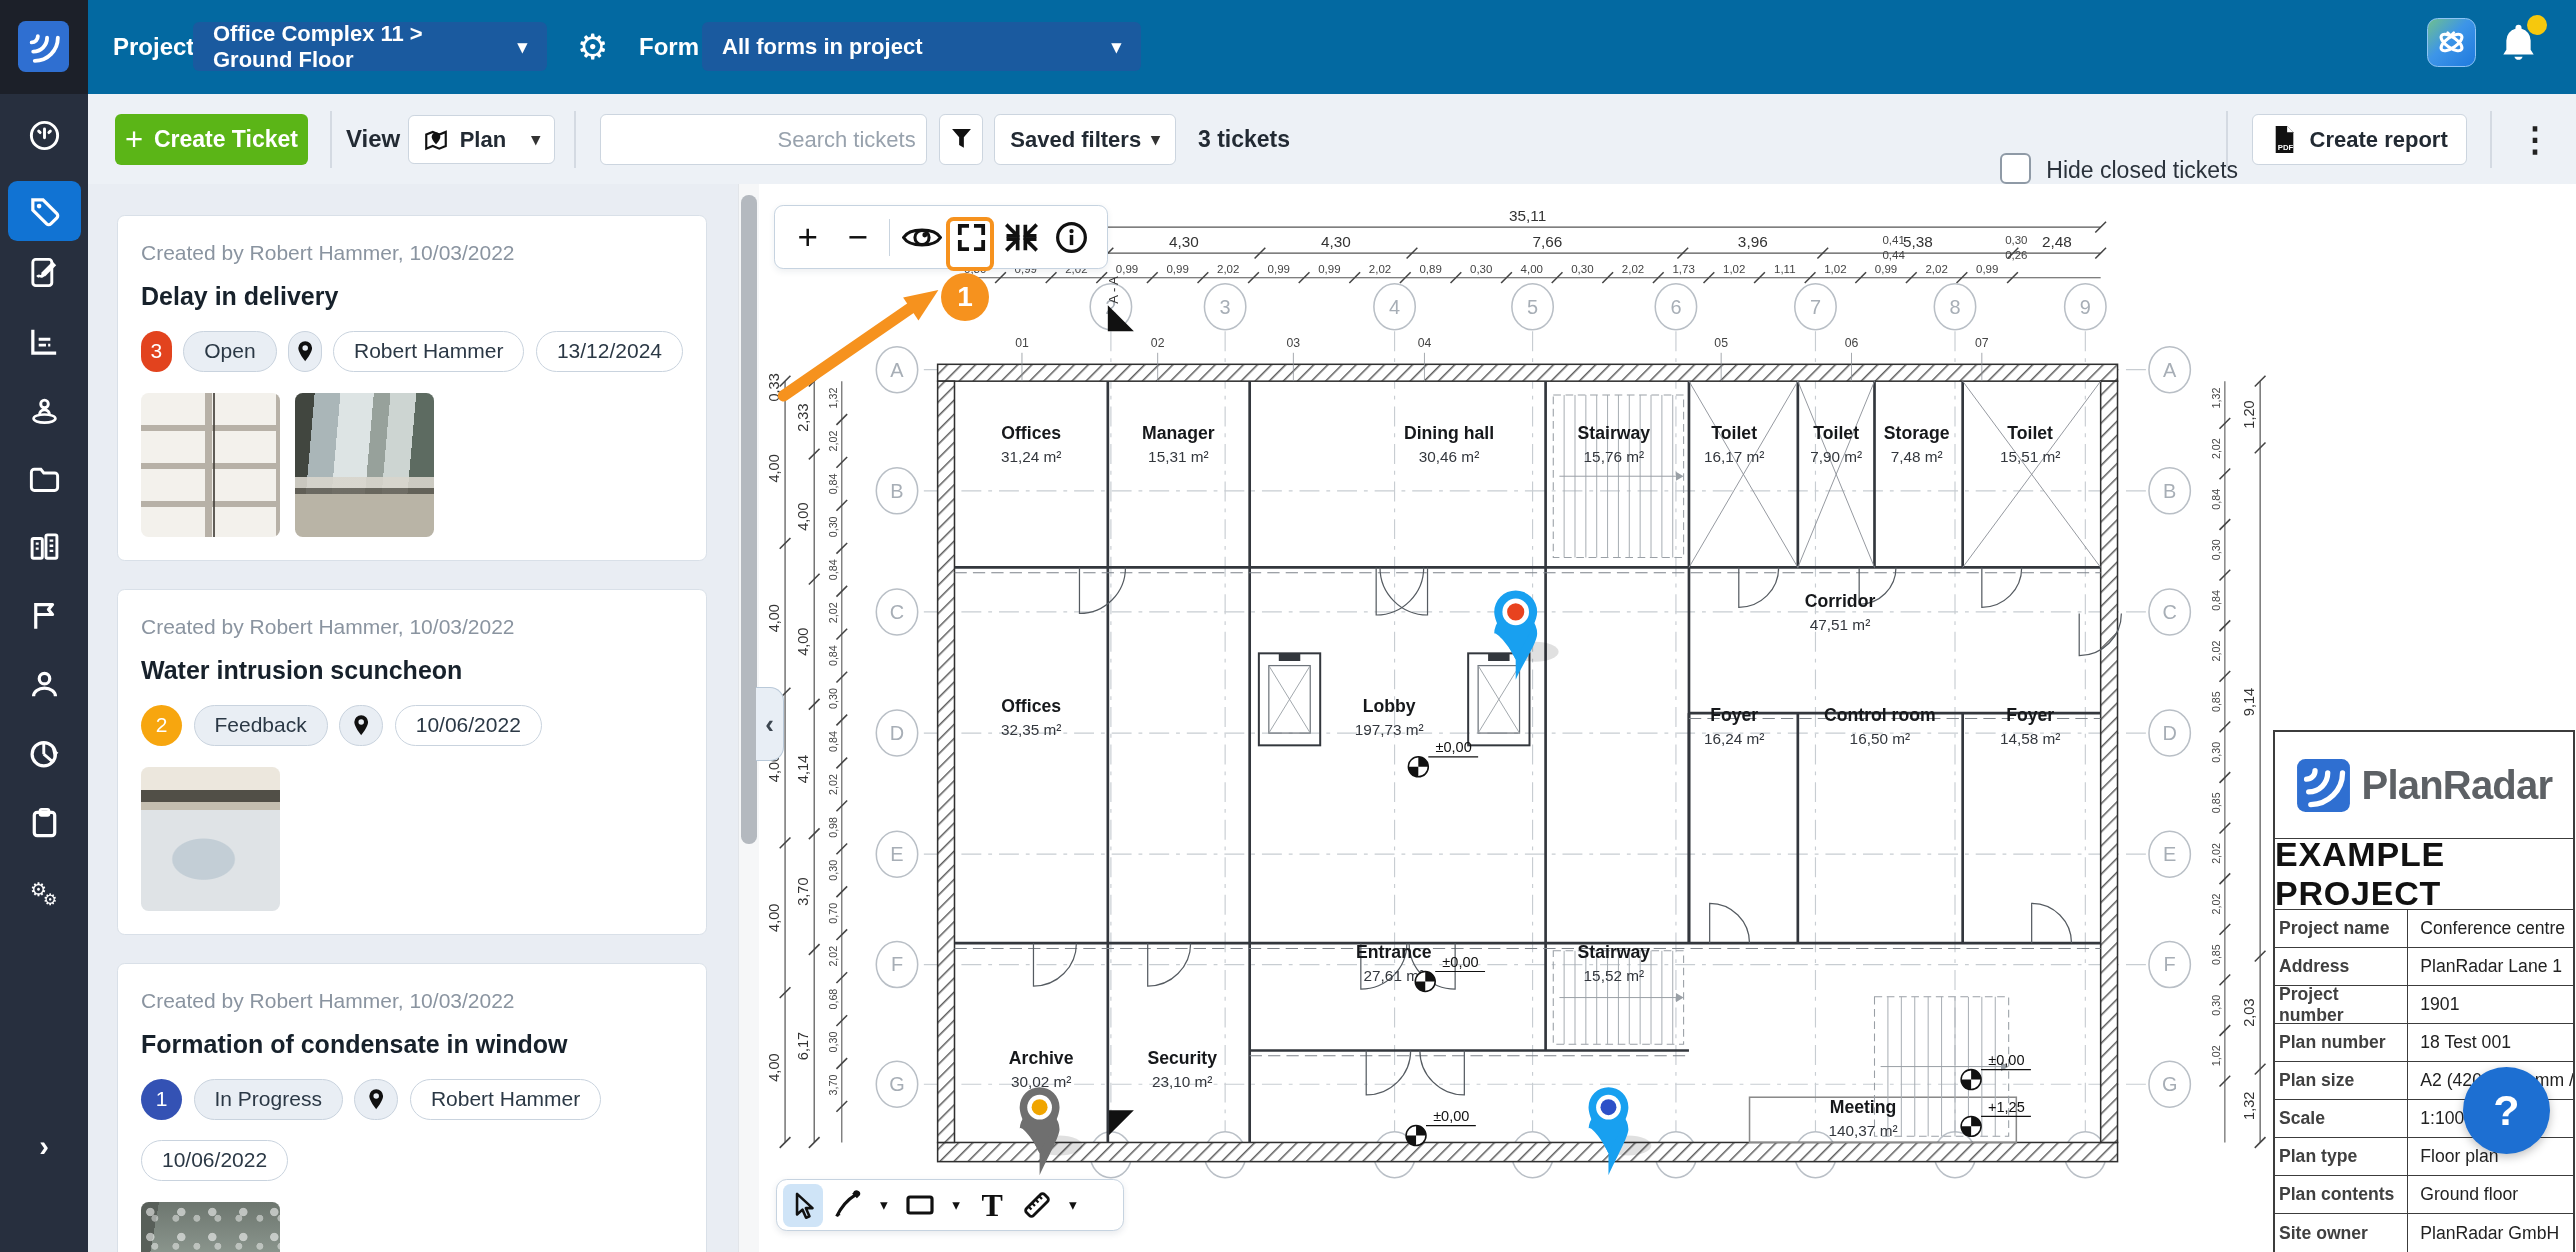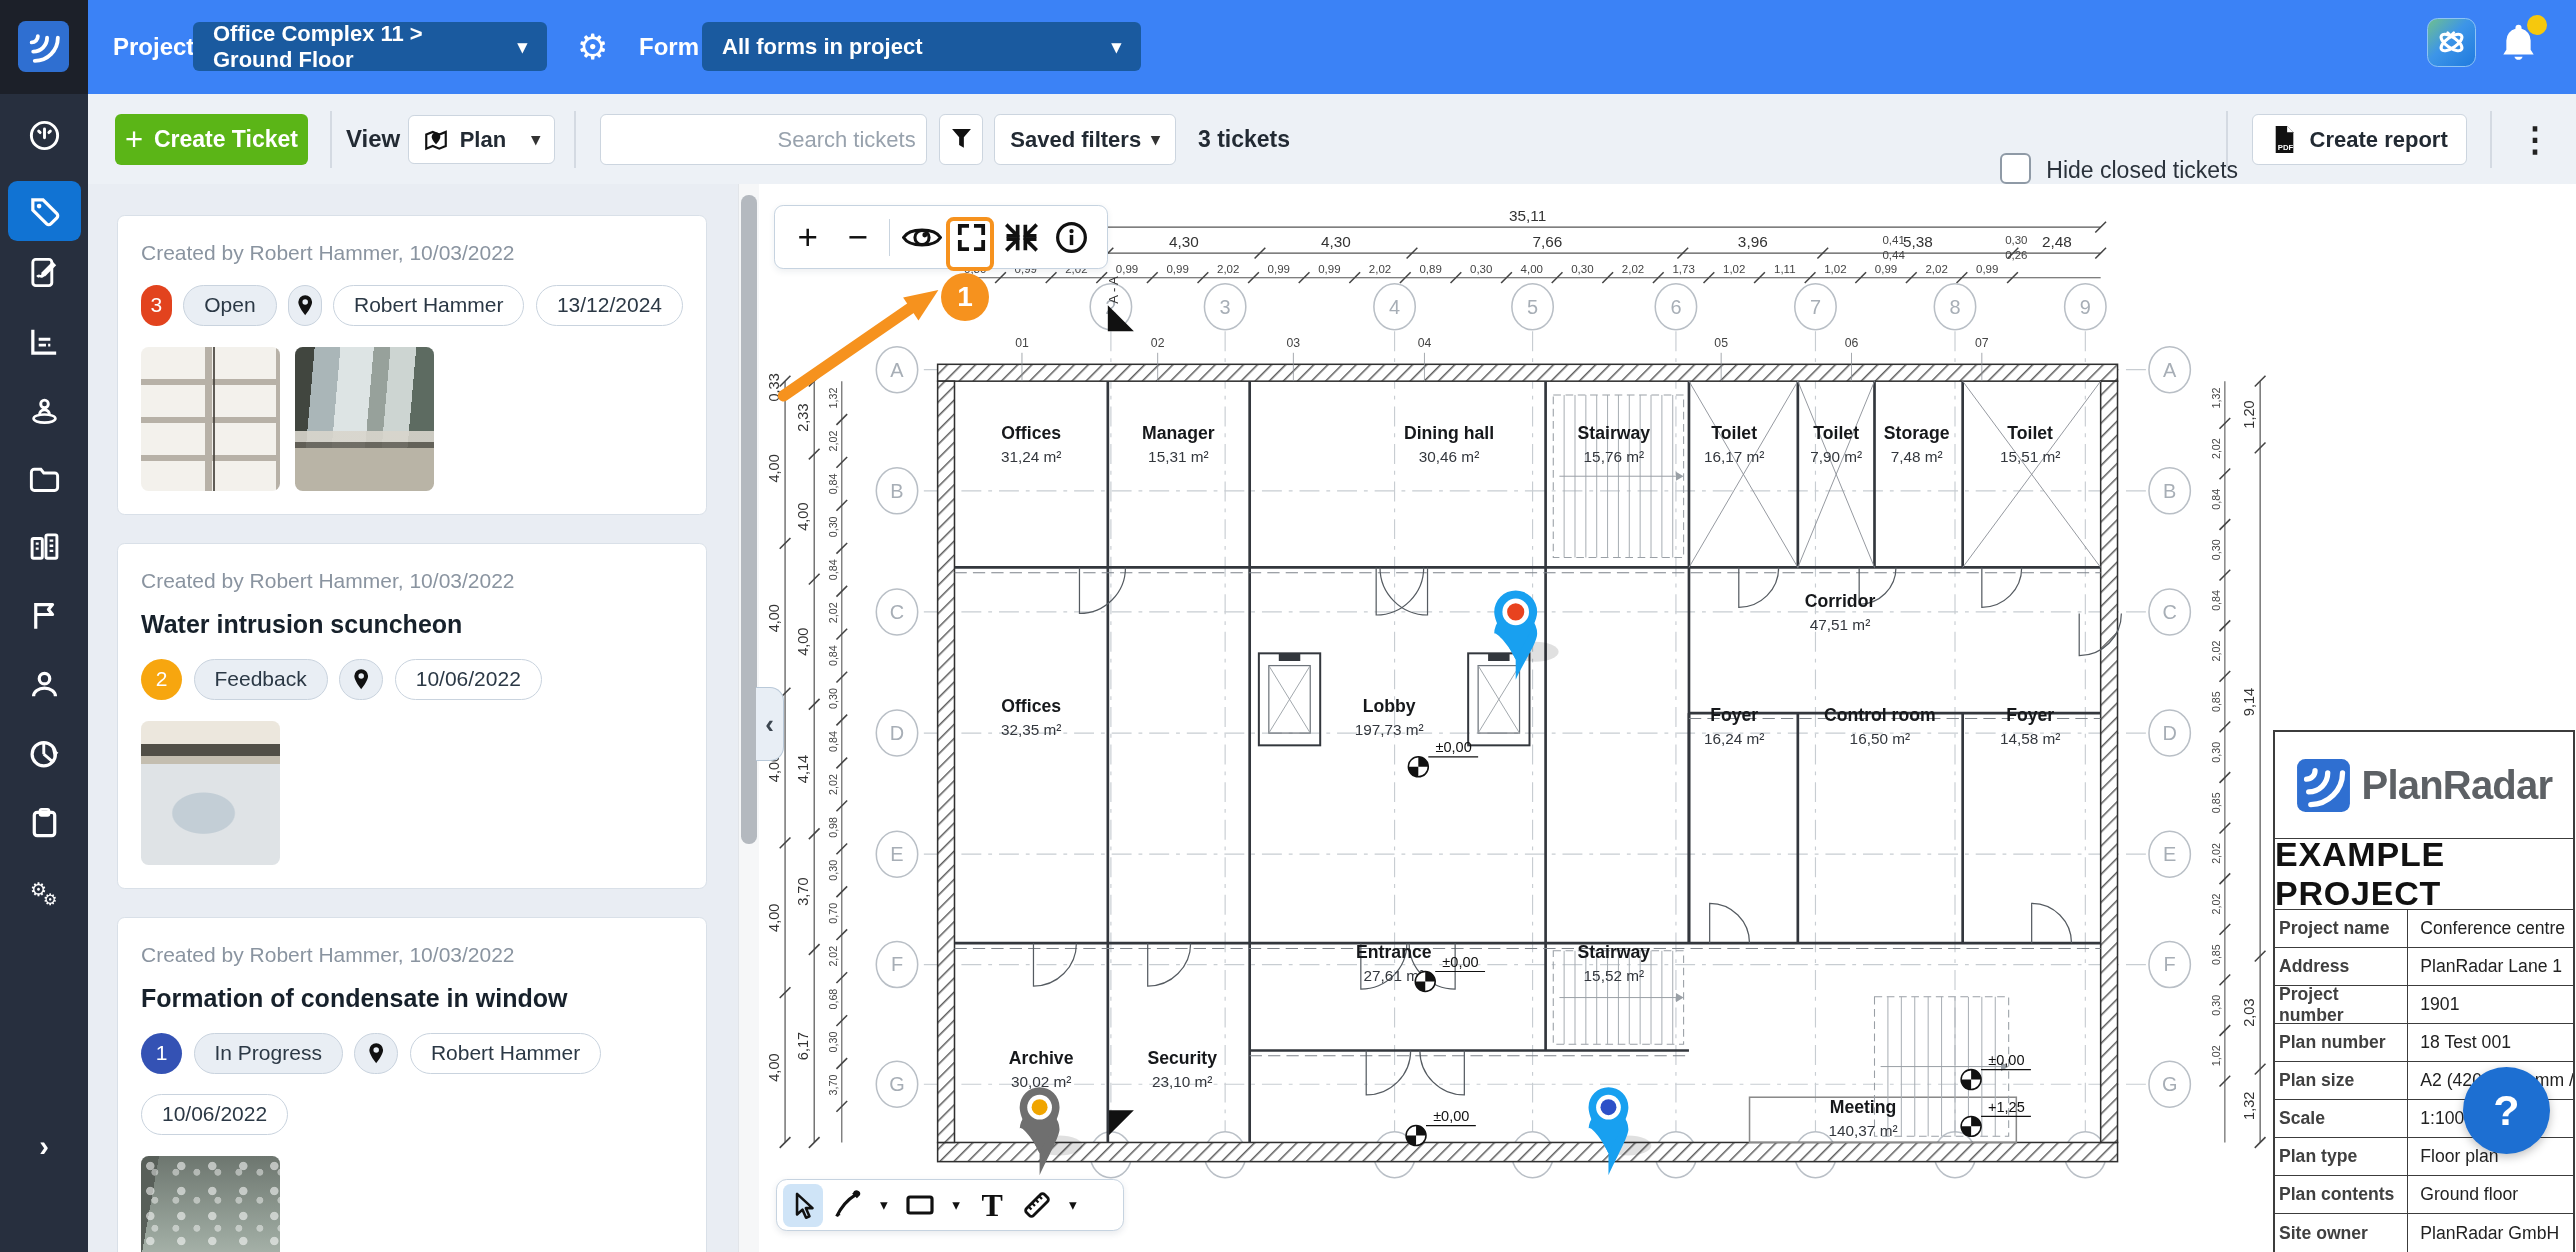--- a/index.html
+++ b/index.html
@@ -1,20 +1,20 @@
 <!DOCTYPE html>
 <html style="font-size:12.3px"><head>
 <meta charset="utf-8">
 <style>
   html,body{margin:0;padding:0;width:2576px;height:1253px;overflow:hidden;
     background:#e9edf3;font-family:"Liberation Sans",sans-serif;}
   *{box-sizing:border-box;}
 
   
-  .topbar{position:absolute;left:0;top:0;width:2576px;height:94px;background:#3b82f6;z-index:30;}
+  .topbar{position:absolute;left:0;top:0;width:2576px;height:94px;background:#0369a1;z-index:30;}
   .topbar .lbl{position:absolute;top:0;height:94px;display:flex;align-items:center;
     color:#fff;font-weight:bold;font-size:24px;}
   .tb-dd{position:absolute;top:22px;height:49px;background:#1a5a9f;border-radius:6.1px;
     display:flex;align-items:center;padding:0 20px;color:#fff;font-size:22px;font-weight:bold;cursor:pointer;}
   .tb-dd .caret{margin-left:auto;font-size:18.4px;padding-left:20px;}
   .gear{position:absolute;left:577px;top:0;height:94px;display:flex;align-items:center;
     color:#fff;font-size:35px;cursor:pointer;}
   .switcher{position:absolute;left:2427px;top:18.4px;width:49px;height:49px;border-radius:10.7px;
     background:linear-gradient(135deg,#6fc08e 0%,#3d95e8 45%,#1f7ade 100%);
     border:1.5px solid #8ec4f5;display:flex;align-items:center;justify-content:center;cursor:pointer;}
@@ -316,20 +316,21 @@
     <span>Create report</span>
   </div>
   <div class="vdiv" style="left:2402px"></div>
   <div class="kebab">⋮</div>
 </div>
 
 <section class="listpanel">
   <div id="ticket-cards">
       <div class="card">
         <div class="meta">Created by Robert Hammer, 10/03/2022</div>
+        <div class="title">Delay in delivery</div>
         <div class="chiprow">
           <div class="chip count" style="background: rgb(226, 67, 30);">3</div>
           <div class="chip light">Open</div>
           <div class="chip pinchip">
             <svg width="18.4" height="23" viewBox="0 0 16 20">
               <path fill="#111" d="M8,1 a6,6 0 0 1 6,6 c0,4.2 -6,11.5 -6,11.5 S2,11.2 2,7 a6,6 0 0 1 6,-6 z M8,4.6 a2.4,2.4 0 1 0 0,4.8 a2.4,2.4 0 0 0 0,-4.8 z"></path>
             </svg>
           </div>
           <div class="chip">Robert Hammer</div>
           <div class="chip">13/12/2024</div>

